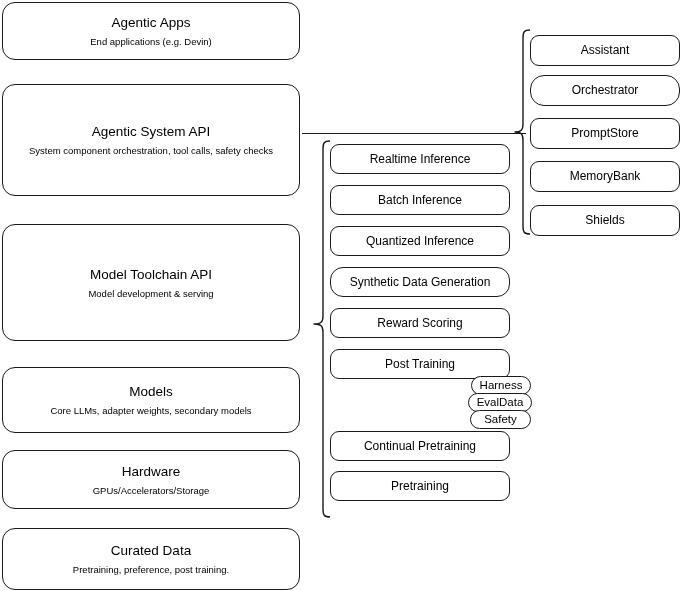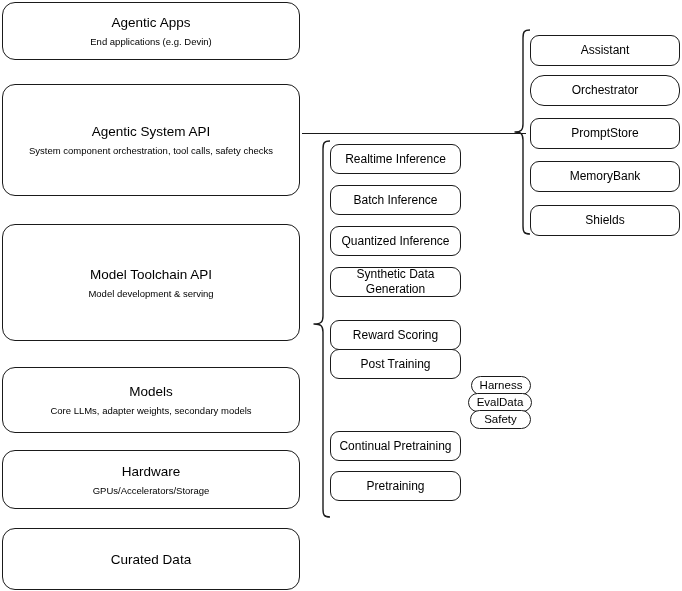--- a/index.html
+++ b/index.html
@@ -53,21 +53,21 @@
   }
 
   
   .pillbox {
     border-radius: 9px;
     font-size: 12px;
     line-height: 15px;
   }
   .mid {
     left: 330px;
-    width: 131px;
+    width: 180px;
     height: 30px;
   }
   .right {
     left: 530px;
     width: 150px;
     height: 31px;
   }
 
   
   .minipill {
@@ -139,35 +139,36 @@
     <div class="subtitle">Core LLMs, adapter weights, secondary models</div>
   </div>
 
   <div class="box layer" style="top:450px; height:59px;">
     <div class="title">Hardware</div>
     <div class="subtitle">GPUs/Accelerators/Storage</div>
   </div>
 
   <div class="box layer" style="top:528px; height:62px;">
     <div class="title">Curated Data</div>
+    <div class="subtitle">Pretraining, preference, post training.</div>
   </div>
 
   <div class="box pillbox mid" style="top:144px;">
     <span>Realtime Inference</span>
   </div>
   <div class="box pillbox mid" style="top:185px;">
     <span>Batch Inference</span>
   </div>
   <div class="box pillbox mid" style="top:226px;">
     <span>Quantized Inference</span>
   </div>
-  <div class="box pillbox mid" style="top:267px;">
+  <div class="box pillbox mid" style="top:267px;border-radius:13px;">
     <span>Synthetic Data Generation</span>
   </div>
-  <div class="box pillbox mid" style="top:320px;">
+  <div class="box pillbox mid" style="top:308px;">
     <span>Reward Scoring</span>
   </div>
   <div class="box pillbox mid" style="top:349px;">
     <span>Post Training</span>
   </div>
   <div class="box pillbox mid" style="top:431px;">
     <span>Continual Pretraining</span>
   </div>
   <div class="box pillbox mid" style="top:471px;">
     <span>Pretraining</span>

